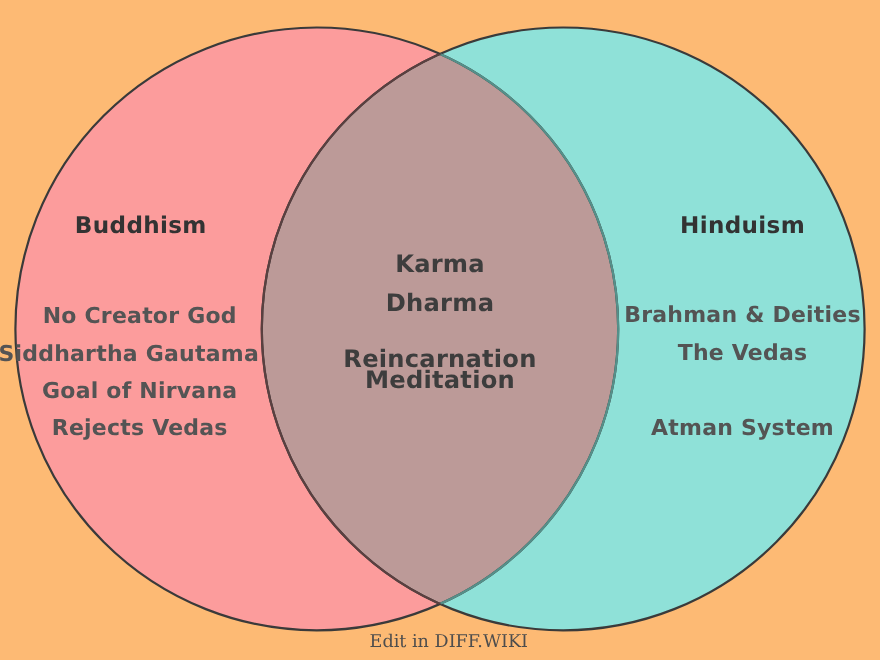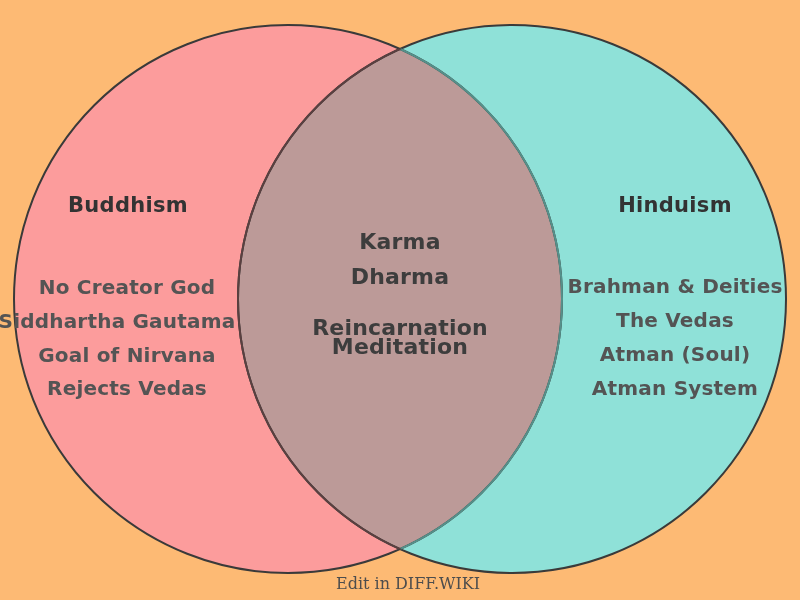--- a/index.html
+++ b/index.html
@@ -90,18 +90,17 @@
   <div class="label side-item" style="left:127px; top:388px;">Rejects Vedas</div>
 
   <div class="label center-item" style="left:400px; top:241px;">Karma</div>
   <div class="label center-item" style="left:400px; top:276px;">Dharma</div>
   <div class="label center-item" style="left:400px; top:292px;margin-top:35px;">Reincarnation</div>
   <div class="label center-item" style="left:400px; top:346px;">Meditation</div>
 
   <div class="label circle-title" style="left:675px; top:205px;">Hinduism</div>
   <div class="label side-item" style="left:675px; top:320px;">The Vedas</div>
   <div class="label side-item" style="left:675px; top:286px;">Brahman &amp; Deities</div>
-  <div class="label side-item" style="left:675px; top:354px;">Atman (Soul)</div>
   <div class="label side-item" style="left:675px; top:388px;">Atman System</div>
 
   <div class="label footer-label" style="left:408px; top:583px;">Edit in DIFF.WIKI</div>
 
 </div>
 
 </body></html>

